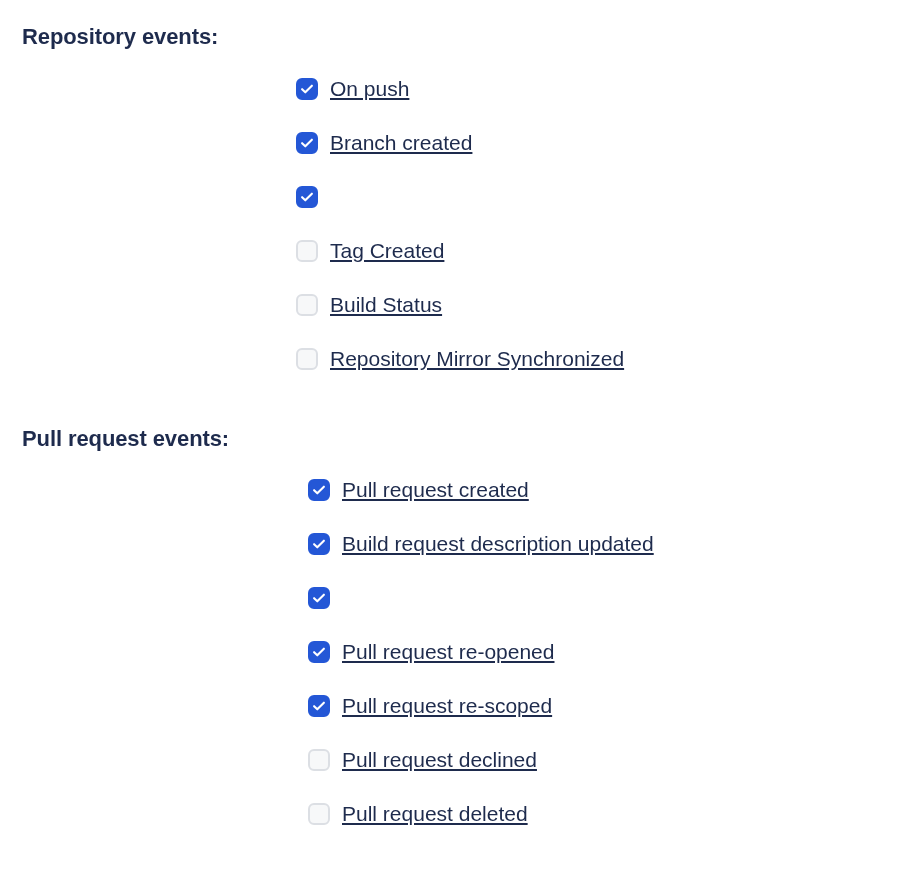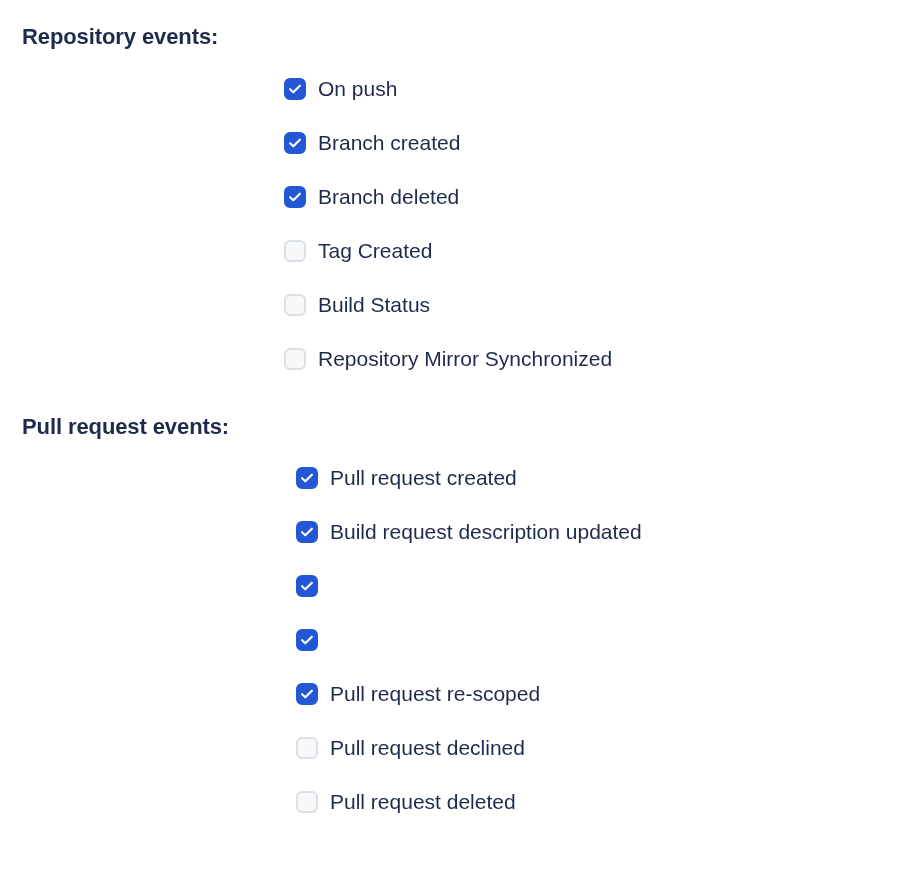--- a/index.html
+++ b/index.html
@@ -42,22 +42,23 @@
   .section-repository .section-heading {
     padding-top: 24px;
   }
 
   .section-pullrequest .section-heading {
     padding-top: 28px;
   }
 
   .options-list {
     list-style: none;
-    margin: 0;
+    margin: 12px;
     padding: 0;
+    text-decoration: underline;
   }
 
   .option-row {
     display: flex;
     align-items: center;
     height: 54px;
     padding-left: 284px;
     box-sizing: border-box;
   }
 
@@ -130,21 +131,20 @@
             </svg>
           </span>
           <span class="option-label">Branch created</span>
         </li>
         <li class="option-row">
           <span class="checkbox checked" role="checkbox" aria-checked="true">
             <svg class="tick" viewBox="0 0 18 18">
               <path d="M4.1 9.2 L7.3 12.3 L13.9 5.7" fill="none" stroke="#ffffff" stroke-width="2.1" stroke-linecap="round" stroke-linejoin="round"></path>
             </svg>
           </span>
-          <span class="option-label">Branch deleted</span>
         </li>
         <li class="option-row">
           <span class="checkbox unchecked" role="checkbox" aria-checked="false"></span>
           <span class="option-label">Tag Created</span>
         </li>
         <li class="option-row">
           <span class="checkbox unchecked" role="checkbox" aria-checked="false"></span>
           <span class="option-label">Build Status</span>
         </li>
         <li class="option-row">
@@ -179,20 +179,21 @@
               <path d="M4.1 9.2 L7.3 12.3 L13.9 5.7" fill="none" stroke="#ffffff" stroke-width="2.1" stroke-linecap="round" stroke-linejoin="round"></path>
             </svg>
           </span>
         </li>
         <li class="option-row">
           <span class="checkbox checked" role="checkbox" aria-checked="true">
             <svg class="tick" viewBox="0 0 18 18">
               <path d="M4.1 9.2 L7.3 12.3 L13.9 5.7" fill="none" stroke="#ffffff" stroke-width="2.1" stroke-linecap="round" stroke-linejoin="round"></path>
             </svg>
           </span>
+          <span class="option-label">Pull request re-opened</span>
         </li>
         <li class="option-row">
           <span class="checkbox checked" role="checkbox" aria-checked="true">
             <svg class="tick" viewBox="0 0 18 18">
               <path d="M4.1 9.2 L7.3 12.3 L13.9 5.7" fill="none" stroke="#ffffff" stroke-width="2.1" stroke-linecap="round" stroke-linejoin="round"></path>
             </svg>
           </span>
           <span class="option-label">Pull request re-scoped</span>
         </li>
         <li class="option-row">

